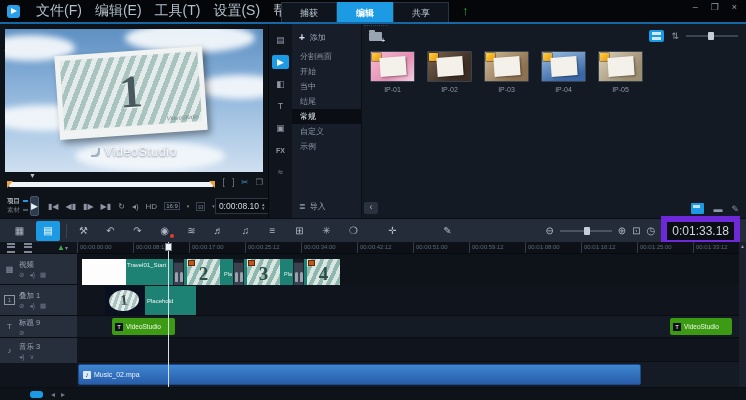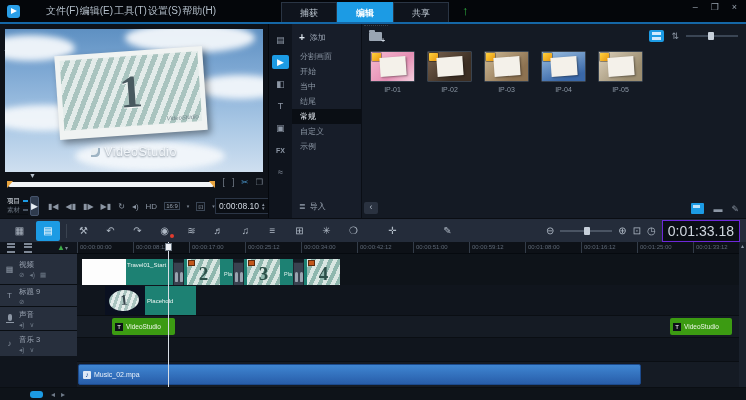--- a/index.html
+++ b/index.html
@@ -2,21 +2,21 @@
 <html><head>
 <meta charset="utf-8">
 <style>
   html,body{margin:0;padding:0}
   body{width:746px;height:400px;position:relative;overflow:hidden;background:#04060a;
        font-family:"Liberation Sans",sans-serif;-webkit-font-smoothing:antialiased;cursor:default}
   
   .menubar{position:absolute;top:0;left:0;right:0;height:22px;display:flex;align-items:center;background:#04060a}
   .logo{width:13px;height:13px;margin-left:7px;background:#2a9fe8;border-radius:3px;position:relative}
   .logo::after{content:"";position:absolute;left:4px;top:3px;border-left:6px solid #fff;border-top:3.5px solid transparent;border-bottom:3.5px solid transparent}
-  .menus{display:flex;gap:1px;margin-left:26px;font-size:10px;color:#b4bfca}
+  .menus{display:flex;gap:13px;margin-left:16px;font-size:14px;color:#b4bfca}
   .menus span{cursor:pointer}
   .tabs{position:absolute;left:281px;top:2px;display:flex;height:20px}
   .tab{width:56px;text-align:center;line-height:20px;font-size:9px;color:#c2ccd6;background:#0f141d;border:1px solid #2a3544;border-bottom:none;box-sizing:border-box}
   .tab.active{background:#1c9be4;color:#fff;font-weight:bold;border-color:#1c9be4}
   .uparrow{position:absolute;left:462px;top:2px;color:#2fae3f;font-weight:bold;font-size:13px;line-height:18px}
   .winctl{position:absolute;right:9px;top:2px;display:flex;gap:13px;color:#9aa4b0;font-size:9px}
   .accent{position:absolute;top:22px;left:0;right:0;height:2px;background:#1567a6}
   .dotted{border-top:1px dotted #39424e;width:34px;position:absolute;top:26px}
   
   .preview{position:absolute;left:0;top:24px;width:268px;height:194px;background:#0e1219}
@@ -100,21 +100,21 @@
   .tl-toolbar{position:absolute;top:218px;left:0;width:746px;height:24px;background:#242c3a;border-top:1px solid #0a0d13;
         display:flex;align-items:center;box-sizing:border-box}
   .ti{width:27px;text-align:center;color:#aeb8c4;font-size:10px;line-height:20px;height:20px}
   .ti.active{background:#1c9be4;color:#fff;border-radius:2px;width:24px;margin:0 3px}
   .tdiv{width:1px;height:14px;background:#3a4350;margin:0 3px}
   .rec{position:relative}
   .rec::after{content:"";position:absolute;right:4px;bottom:3px;width:4px;height:4px;border-radius:50%;background:#e23b2e}
   .tb-right{margin-left:auto;display:flex;align-items:center;gap:6px;margin-right:6px;color:#aeb8c4;font-size:10px}
   .tb-right .zsl{width:52px;height:2px;background:#4a5463;position:relative}
   .tb-right .zsl .knob{position:absolute;left:24px;top:-3px;width:6px;height:8px;background:#c6cfd9;border-radius:1px}
-  .tl-tc{background:#0a0e14;border:1px solid #6d28d9;color:#cfd6df;font-size:14px;padding:2px 5px}
+  .tl-tc{background:#0a0e14;border:6px solid #6d28d9;color:#cfd6df;font-size:12px;padding:2px 5px}
   
   .timeline{position:absolute;top:242px;left:0;width:746px;height:158px;background:#0e1319}
   .tl-headers{position:absolute;left:0;top:0;width:77px;height:145px;background:#10151d}
   .hd-top{height:11px;display:flex;gap:9px;padding-left:7px;align-items:center}
   .lsic{width:8px;height:6px;border-top:2px solid #7e8896;border-bottom:2px solid #7e8896;position:relative}
   .lsic::after{content:"";position:absolute;top:0;left:0;right:0;height:2px;background:#7e8896;margin-top:0px;top:1px}
   .tri{color:#3fae4a;font-size:8px;margin-left:16px}
   .tri small{color:#7e8896;font-size:6px}
   .trk{border-top:1px solid #0a0e13;background:#272f3d;display:flex;align-items:center;box-sizing:border-box}
   .tico{width:19px;text-align:center;color:#8d97a5;font-size:8px;flex:0 0 19px}
@@ -381,37 +381,38 @@
       <span class="tico">▦</span>
       <div class="tbody">
         <div class="tlabel">视频</div>
         <div class="ticons">
           <span>⊘</span>
           <span>◂)</span>
           <span>▦</span>
         </div>
       </div>
     </div>
+    <div class="trk" style="height:31px">
+      <span class="tico"><span class="tbox1">1</span></span>
+      <div class="tbody">
+        <div class="tlabel">叠加 1</div>
+        <div class="ticons">
+          <span>⊘</span>
+          <span>◂)</span>
+          <span>▦</span>
+        </div>
+      </div>
+    </div>
     <div class="trk" style="height:22px">
       <span class="tico">T</span>
       <div class="tbody">
         <div class="tlabel">标题 9</div>
         <div class="ticons">
             <span>⊘</span>
           </div>
-      </div>
-    </div>
-    <div class="trk" style="height:24px">
-      <span class="tico"><span class="mic"></span></span>
-      <div class="tbody">
-        <div class="tlabel">声音</div>
-        <div class="ticons">
-          <span>◂)</span>
-          <span>∨</span>
-        </div>
       </div>
     </div>
     <div class="trk" style="height:26px">
       <span class="tico">♪</span>
       <div class="tbody">
         <div class="tlabel">音乐 3</div>
         <div class="ticons">
           <span>◂)</span>
           <span>∨</span>
         </div>

